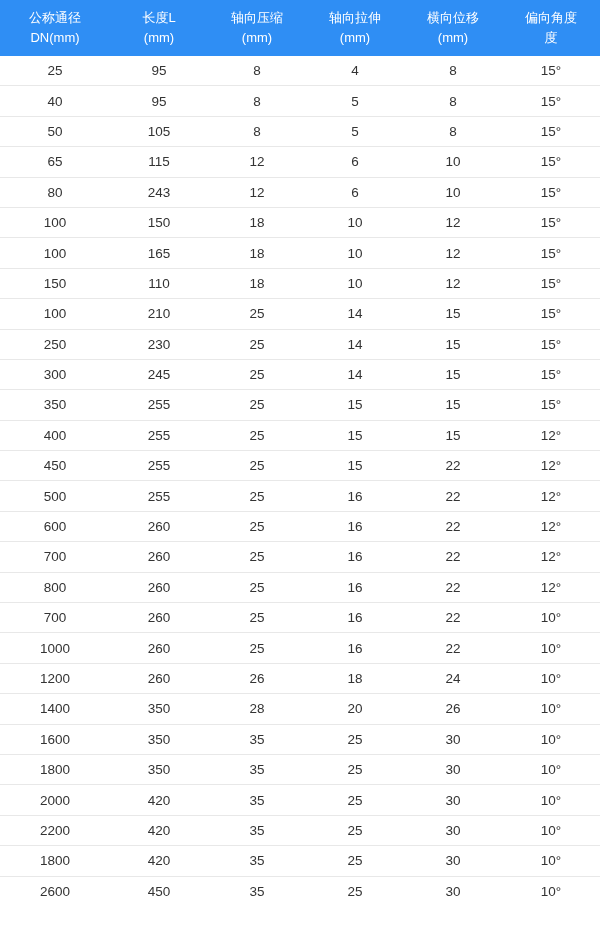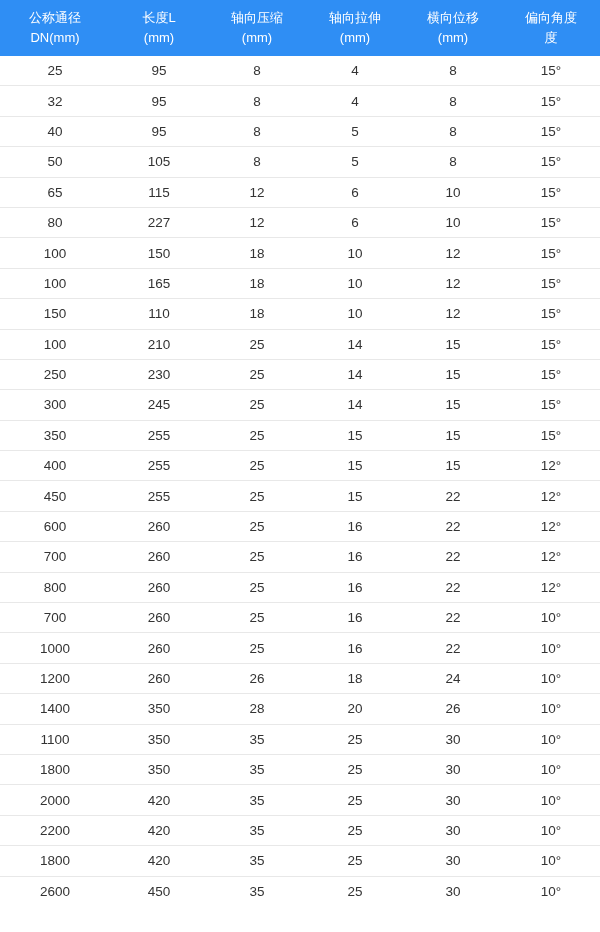--- a/index.html
+++ b/index.html
@@ -94,28 +94,20 @@
   <tbody id="table-body">
       <tr>
         <td>25</td>
         <td>95</td>
         <td>8</td>
         <td>4</td>
         <td>8</td>
         <td>15°</td>
       </tr>
       <tr>
-        <td>32</td>
-        <td>95</td>
-        <td>8</td>
-        <td>4</td>
-        <td>8</td>
-        <td>15°</td>
-      </tr>
-      <tr>
         <td>40</td>
         <td>95</td>
         <td>8</td>
         <td>5</td>
         <td>8</td>
         <td>15°</td>
       </tr>
       <tr>
         <td>50</td>
         <td>105</td>
@@ -127,21 +119,21 @@
       <tr>
         <td>65</td>
         <td>115</td>
         <td>12</td>
         <td>6</td>
         <td>10</td>
         <td>15°</td>
       </tr>
       <tr>
         <td>80</td>
-        <td>227</td>
+        <td>243</td>
         <td>12</td>
         <td>6</td>
         <td>10</td>
         <td>15°</td>
       </tr>
       <tr>
         <td>100</td>
         <td>150</td>
         <td>18</td>
         <td>10</td>
@@ -202,20 +194,28 @@
         <td>25</td>
         <td>15</td>
         <td>15</td>
         <td>12°</td>
       </tr>
       <tr>
         <td>450</td>
         <td>255</td>
         <td>25</td>
         <td>15</td>
+        <td>22</td>
+        <td>12°</td>
+      </tr>
+      <tr>
+        <td>500</td>
+        <td>255</td>
+        <td>25</td>
+        <td>16</td>
         <td>22</td>
         <td>12°</td>
       </tr>
       <tr>
         <td>600</td>
         <td>260</td>
         <td>25</td>
         <td>16</td>
         <td>22</td>
         <td>12°</td>
@@ -262,21 +262,21 @@
       </tr>
       <tr>
         <td>1400</td>
         <td>350</td>
         <td>28</td>
         <td>20</td>
         <td>26</td>
         <td>10°</td>
       </tr>
       <tr>
-        <td>1100</td>
+        <td>1600</td>
         <td>350</td>
         <td>35</td>
         <td>25</td>
         <td>30</td>
         <td>10°</td>
       </tr>
       <tr>
         <td>1800</td>
         <td>350</td>
         <td>35</td>

